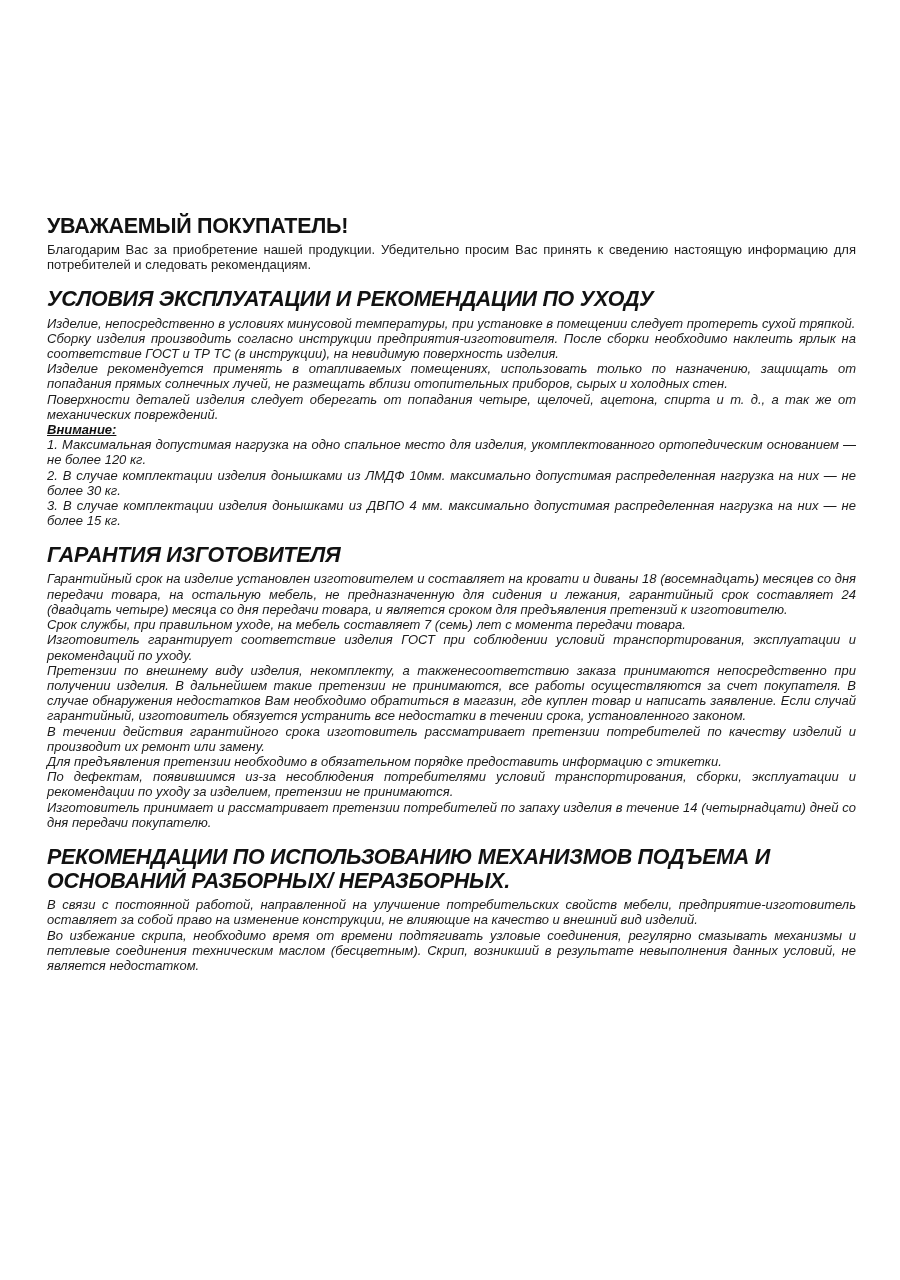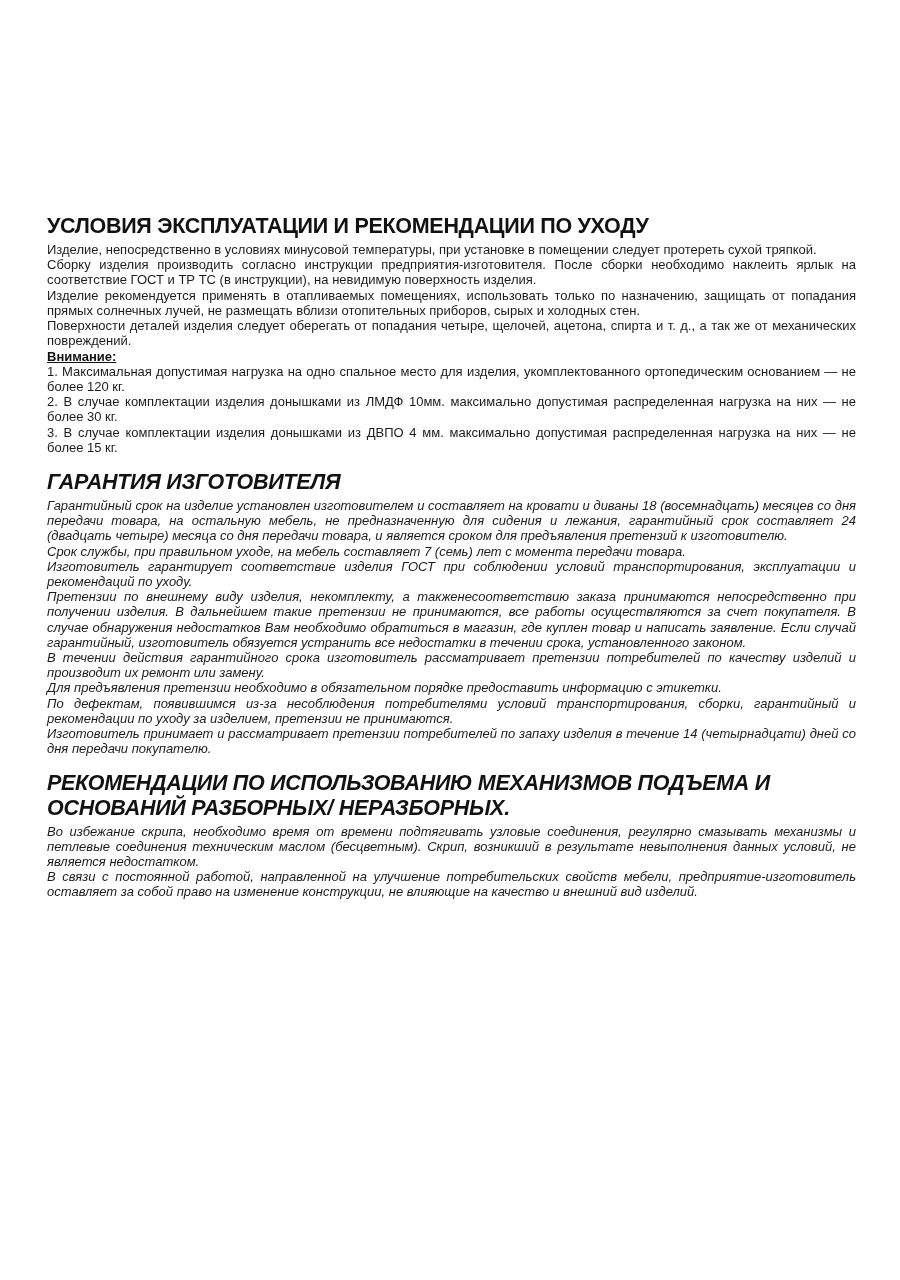--- a/index.html
+++ b/index.html
@@ -42,20 +42,24 @@
     text-decoration: underline;
     text-align: left;
     color: #111111;
   }
 </style>
 </head>
 <body>
 
 <main class="page">
 
+  <section class="doc-section">
+    <h1 class="doc-heading">УВАЖАЕМЫЙ ПОКУПАТЕЛЬ!</h1>
+    <p class="doc-para">Благодарим Вас за приобретение нашей продукции. Убедительно просим Вас принять к сведению настоящую информацию для потребителей и следовать рекомендациям.</p>
+  </section>
 
   <section class="doc-section">
     <h1 class="doc-heading">УСЛОВИЯ ЭКСПЛУАТАЦИИ И РЕКОМЕНДАЦИИ ПО УХОДУ</h1>
     <p class="doc-para">Изделие, непосредственно в условиях минусовой температуры, при установке в помещении следует протереть сухой тряпкой.</p>
     <p class="doc-para">Сборку изделия производить согласно инструкции предприятия-изготовителя. После сборки необходимо наклеить ярлык на соответствие ГОСТ и ТР ТС (в инструкции), на невидимую поверхность изделия.</p>
     <p class="doc-para">Изделие рекомендуется  применять в отапливаемых помещениях, использовать только по назначению, защищать от попадания прямых солнечных лучей, не размещать вблизи отопительных приборов, сырых и холодных стен.</p>
     <p class="doc-para">Поверхности деталей изделия следует оберегать от попадания четыре, щелочей, ацетона, спирта и т. д., а так же от механических повреждений.</p>
     <p class="doc-para attention">Внимание:</p>
     <p class="doc-para">1. Максимальная допустимая нагрузка на одно спальное место для изделия, укомплектованного ортопедическим основанием — не более 120 кг.</p>
     <p class="doc-para">2. В случае комплектации изделия донышками из ЛМДФ 10мм. максимально допустимая распределенная нагрузка на них — не более 30 кг.</p>
@@ -63,23 +67,23 @@
   </section>
 
   <section class="doc-section">
     <h1 class="doc-heading">ГАРАНТИЯ ИЗГОТОВИТЕЛЯ</h1>
     <p class="doc-para">Гарантийный срок на изделие установлен изготовителем и составляет на кровати и диваны 18 (восемнадцать) месяцев со дня передачи товара, на остальную мебель, не предназначенную для сидения и лежания, гарантийный срок составляет 24 (двадцать четыре) месяца со дня передачи товара, и является сроком для предъявления претензий к изготовителю.</p>
     <p class="doc-para">Срок службы, при правильном уходе, на мебель составляет 7 (семь) лет с момента передачи товара.</p>
     <p class="doc-para">Изготовитель гарантирует соответствие изделия ГОСТ при соблюдении условий транспортирования, эксплуатации и рекомендаций по уходу.</p>
     <p class="doc-para">Претензии по внешнему виду изделия, некомплекту, а такженесоответствию заказа принимаются непосредственно при получении изделия. В дальнейшем такие претензии не принимаются, все работы осуществляются за счет покупателя. В случае обнаружения недостатков  Вам необходимо обратиться в магазин, где куплен товар и написать заявление. Если случай гарантийный, изготовитель обязуется устранить все недостатки в течении срока, установленного законом.</p>
     <p class="doc-para">В течении действия гарантийного срока изготовитель рассматривает претензии потребителей по качеству изделий и производит их ремонт или замену.</p>
     <p class="doc-para">Для предъявления претензии необходимо в обязательном порядке предоставить информацию с этикетки.</p>
-    <p class="doc-para">По дефектам, появившимся из-за несоблюдения потребителями условий транспортирования, сборки, гарантийный и рекомендации по уходу за изделием, претензии не принимаются.</p>
+    <p class="doc-para">По дефектам, появившимся из-за несоблюдения потребителями условий транспортирования, сборки, эксплуатации и рекомендации по уходу за изделием, претензии не принимаются.</p>
     <p class="doc-para">Изготовитель принимает и рассматривает претензии потребителей по запаху изделия в течение 14 (четырнадцати) дней со дня передачи  покупателю.</p>
   </section>
 
   <section class="doc-section">
     <h1 class="doc-heading wide">РЕКОМЕНДАЦИИ ПО ИСПОЛЬЗОВАНИЮ МЕХАНИЗМОВ ПОДЪЕМА И ОСНОВАНИЙ РАЗБОРНЫХ/ НЕРАЗБОРНЫХ.</h1>
+    <p class="doc-para">В связи с постоянной работой, направленной на улучшение потребительских свойств мебели, предприятие-изготовитель оставляет за собой право на изменение конструкции, не влияющие на качество и внешний вид изделий.</p>
     <p class="doc-para">Во избежание скрипа, необходимо время от времени подтягивать узловые соединения, регулярно смазывать механизмы и петлевые соединения техническим маслом (бесцветным). Скрип, возникший в результате невыполнения данных условий, не является недостатком.</p>
-    <p class="doc-para">В связи с постоянной работой, направленной на улучшение потребительских свойств мебели, предприятие-изготовитель оставляет за собой право на изменение конструкции, не влияющие на качество и внешний вид изделий.</p>
   </section>
 
 </main>
 
 </body></html>

